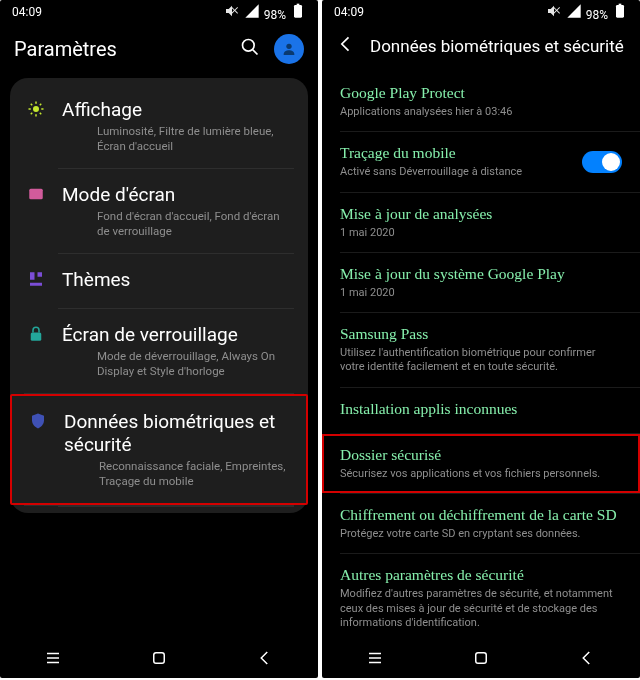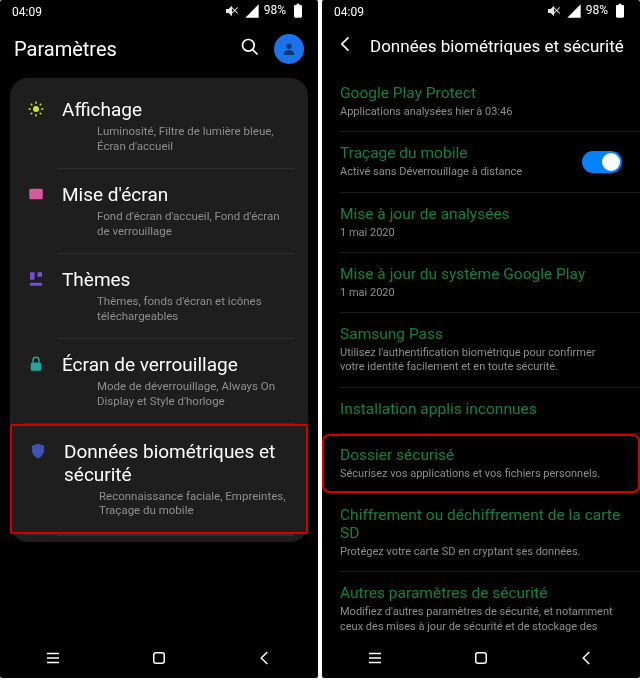--- a/index.html
+++ b/index.html
@@ -1,43 +1,43 @@
 <!DOCTYPE html>
 <html><head>
 <meta charset="utf-8">
 <style>
 * { margin: 0; padding: 0; box-sizing: border-box; }
 body { background: #fff; font-family: -apple-system, Roboto, sans-serif; display: flex; gap: 4px; }
 .phone { width: 354px; height: 678px; background: #000; color: #fff; position: relative; overflow: hidden; border-radius: 2px; }
 .status-bar { height: 24px; display: flex; justify-content: space-between; align-items: center; padding: 0 12px; font-size: 12px; }
-.status-right { display: flex; align-items: flex-start; gap: 4px; }
+.status-right { display: flex; align-items: flex-end; gap: 4px; }
 .header { display: flex; align-items: center; justify-content: space-between; padding: 10px 14px 14px; gap: 28px; }
 .header-title { font-size: 20px; font-weight: 400; }
 .header-subtitle { font-size: 17px; font-weight: 400; flex: 1; white-space: nowrap; overflow: hidden; }
 .header-actions { display: flex; align-items: center; gap: 14px; }
 .header-left { display: flex; align-items: center; gap: 14px; }
 .avatar { width: 30px; height: 30px; background: #1a73e8; border-radius: 50%; display: flex; align-items: center; justify-content: center; }
 .icon-svg { width: 20px; height: 20px; }
 .icon-sm { width: 16px; height: 16px; }
 .card { background: #1e1e1e; border-radius: 18px; margin: 0 10px 10px; padding: 6px 0; }
 .item { display: flex; align-items: flex-start; padding: 14px 14px; position: relative; }
 .item-icon { width: 24px; display: flex; justify-content: center; margin-top: 2px; flex-shrink: 0; }
 .item-body { margin-left: 14px; flex: 1; }
 .item-title { font-size: 19px; color: #fff; margin-bottom: 3px; }
 .item-sub { font-size: 11.5px; color: #8e8e8e; line-height: 1.3; margin-left: 35px; }
 .divider { height: 1px; background: #2e2e2e; margin: 0 14px 0 48px; }
 .highlight { border: 2.5px solid #d40000; border-radius: 2px; }
 .list2 { padding: 0 0 0 0; }
 .item2 { padding: 12px 18px; position: relative; }
-.item2-title { font-size: 15.5px; color: #15803d; margin-bottom: 3px; }
+.item2-title { font-size: 15.5px; color: #86efac; margin-bottom: 3px; font-family: Liberation Serif, serif; }
 .item2-sub { font-size: 11px; color: #8e8e8e; line-height: 1.3; }
 .divider2 { height: 1px; background: #1b1b1b; margin: 0 0 0 18px; }
 .toggle { position: absolute; right: 18px; top: 50%; transform: translateY(-50%); width: 40px; height: 22px; background: #0381fe; border-radius: 11px; }
 .toggle::after { content:''; position:absolute; right:2px; top:2px; width:18px; height:18px; background:#fff; border-radius:50%; }
-.highlight2 { outline: 2.5px solid #d40000; outline-offset: -2px; border-radius: 7px; }
+.highlight2 { outline: 2.5px solid #d40000; outline-offset: -2px; }
 .navbar { position: absolute; bottom: 0; left: 0; right: 0; height: 40px; display: flex; justify-content: space-around; align-items: center; }
 .nav-btn { width: 20px; height: 20px; display: flex; align-items: center; justify-content: center; }
 .scroll-area { height: calc(100% - 24px - 60px - 40px); overflow: hidden; }
 .scroll-area2 { height: calc(100% - 24px - 54px - 40px); overflow: hidden; }
 </style>
 </head>
 <body>
 
 <div class="phone">
   <div class="status-bar">
@@ -105,36 +105,35 @@
   </div>
         </div>
         <div class="divider"></div>
         <div class="item">
           <div class="item-icon">
             <svg width="18" height="18" viewBox="0 0 24 24" fill="#d15b9b">
               <rect x="3" y="5" width="18" height="14" rx="2"></rect>
             </svg>
           </div>
   <div class="item-body">
-    <div class="item-title">Mise d'écran</div>
+    <div class="item-title">Mode d'écran</div>
     <div class="item-sub">Fond d'écran d'accueil, Fond d'écran de verrouillage</div>
   </div>
         </div>
         <div class="divider"></div>
         <div class="item">
           <div class="item-icon">
             <svg width="18" height="18" viewBox="0 0 24 24" fill="#7b4dd6">
               <rect x="4" y="3" width="6" height="10"></rect>
               <rect x="14" y="3" width="6" height="6"></rect>
               <rect x="4" y="17" width="16" height="4"></rect>
             </svg>
           </div>
   <div class="item-body">
     <div class="item-title">Thèmes</div>
-    <div class="item-sub">Thèmes, fonds d'écran et icônes téléchargeables</div>
   </div>
         </div>
         <div class="divider"></div>
         <div class="item">
           <div class="item-icon">
             <svg width="18" height="18" viewBox="0 0 24 24" fill="#23a69a">
               <rect x="5" y="10" width="14" height="11" rx="2"></rect>
               <path d="M8 10V7a4 4 0 018 0v3" fill="none" stroke="#23a69a" stroke-width="2"></path>
             </svg>
           </div>

